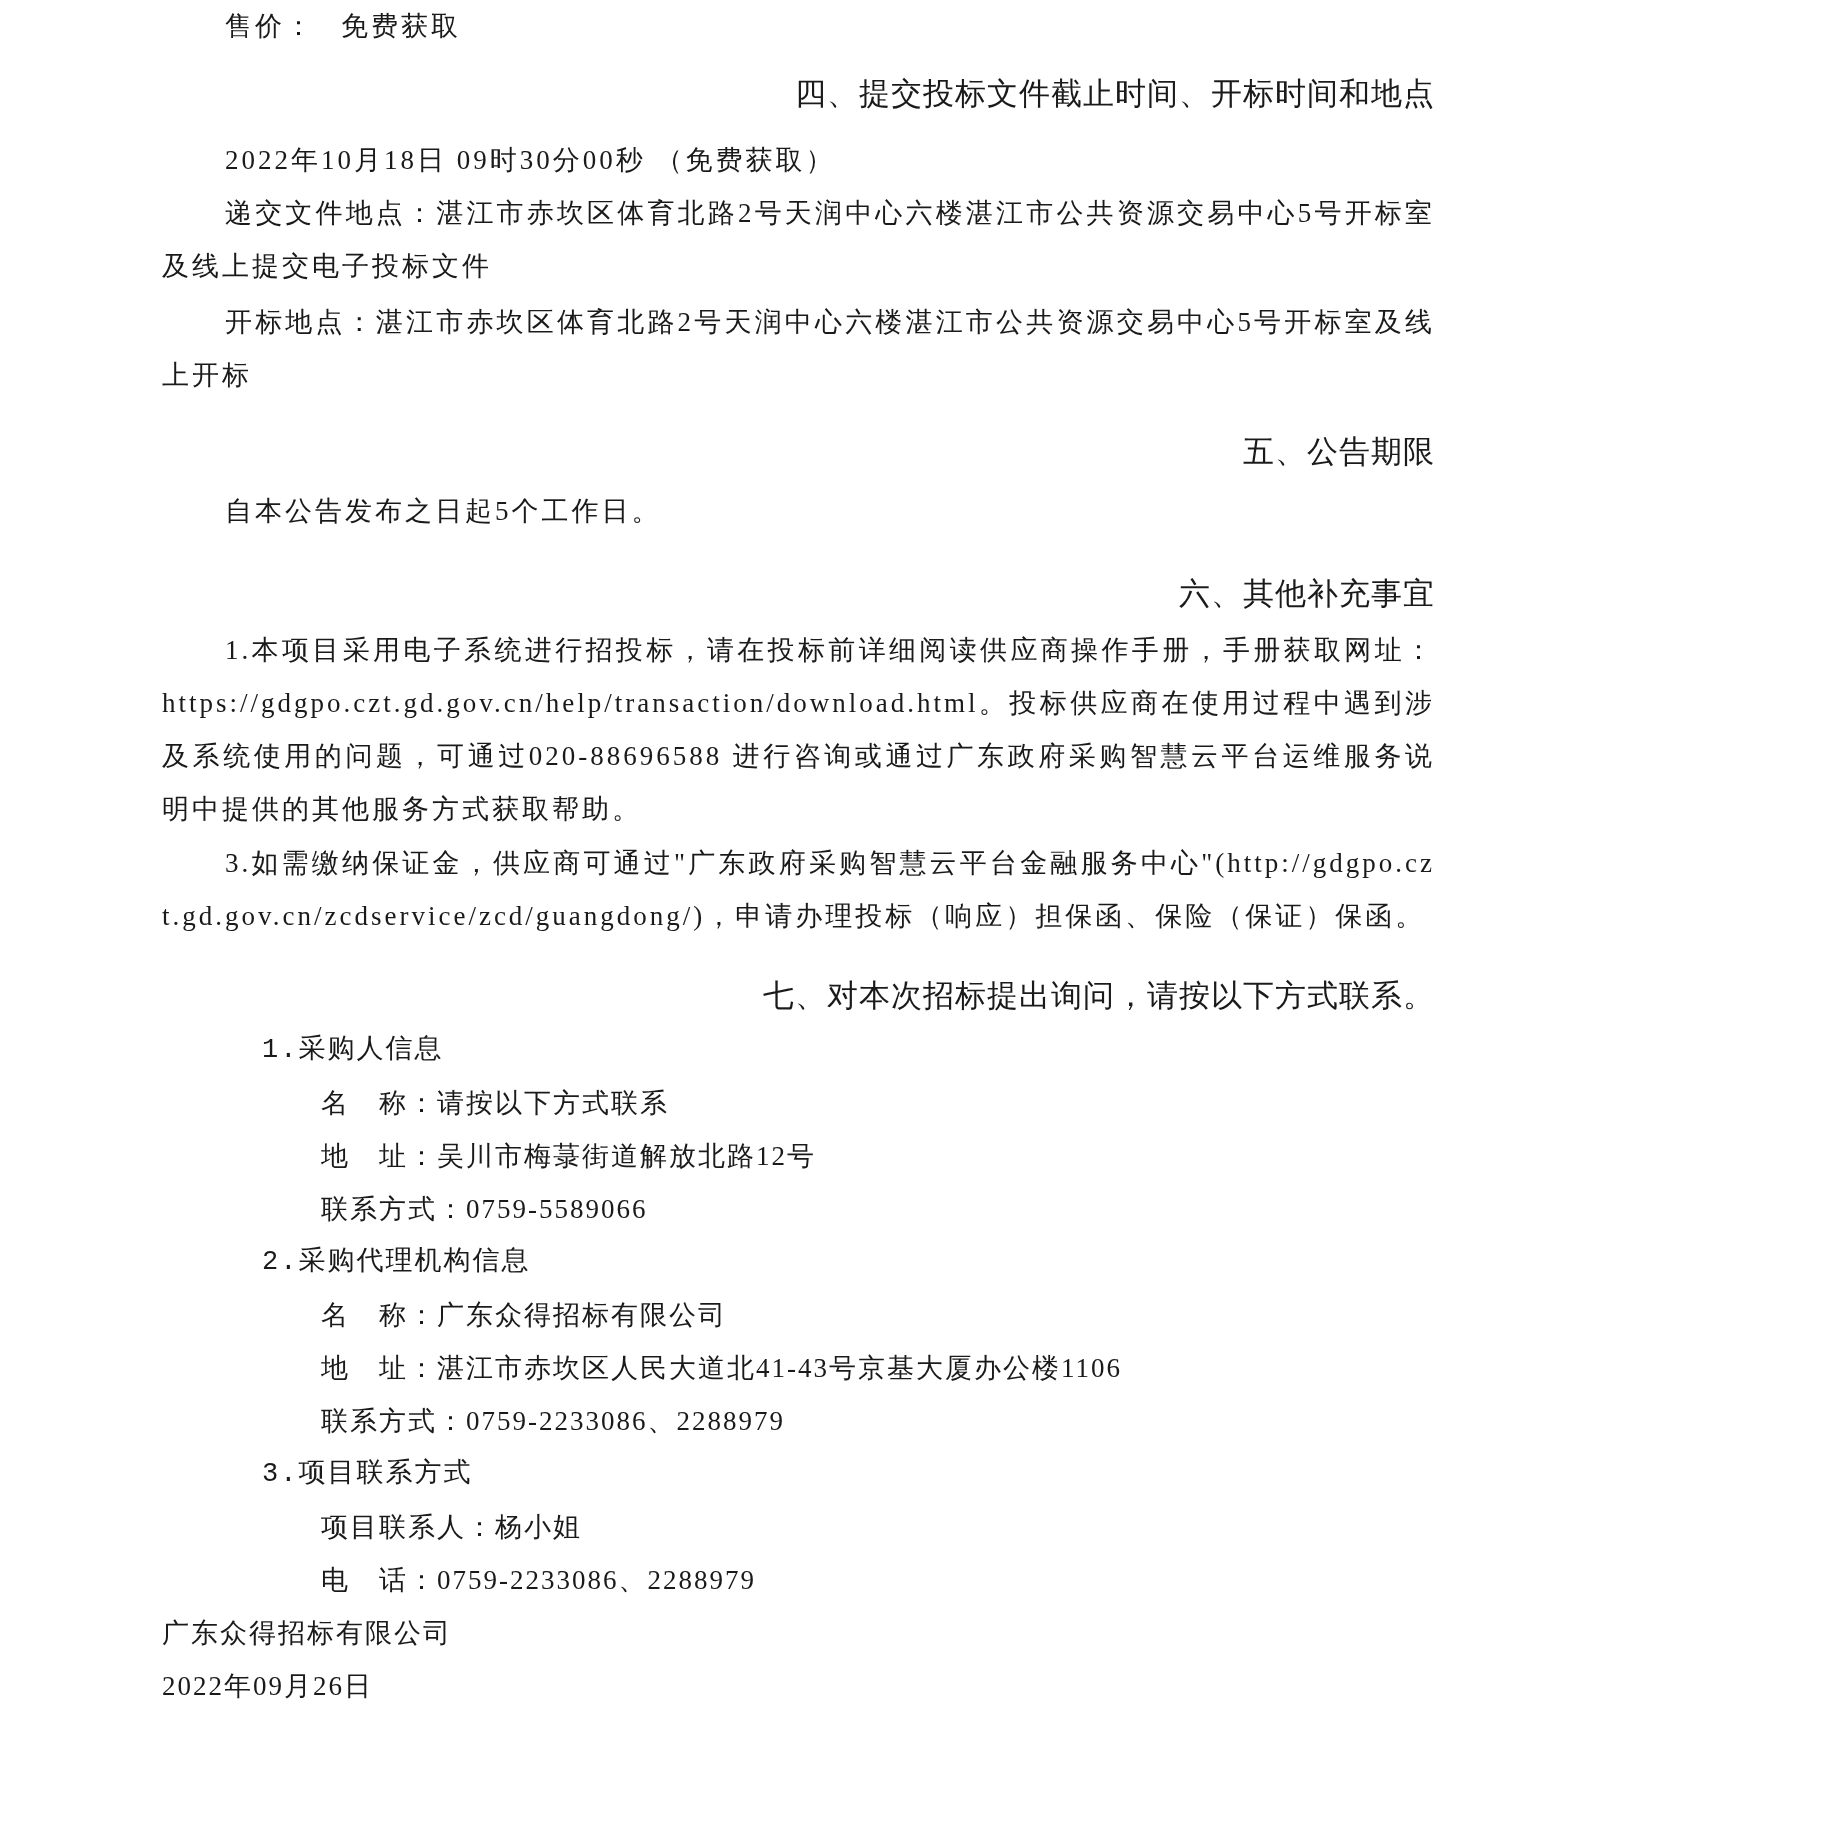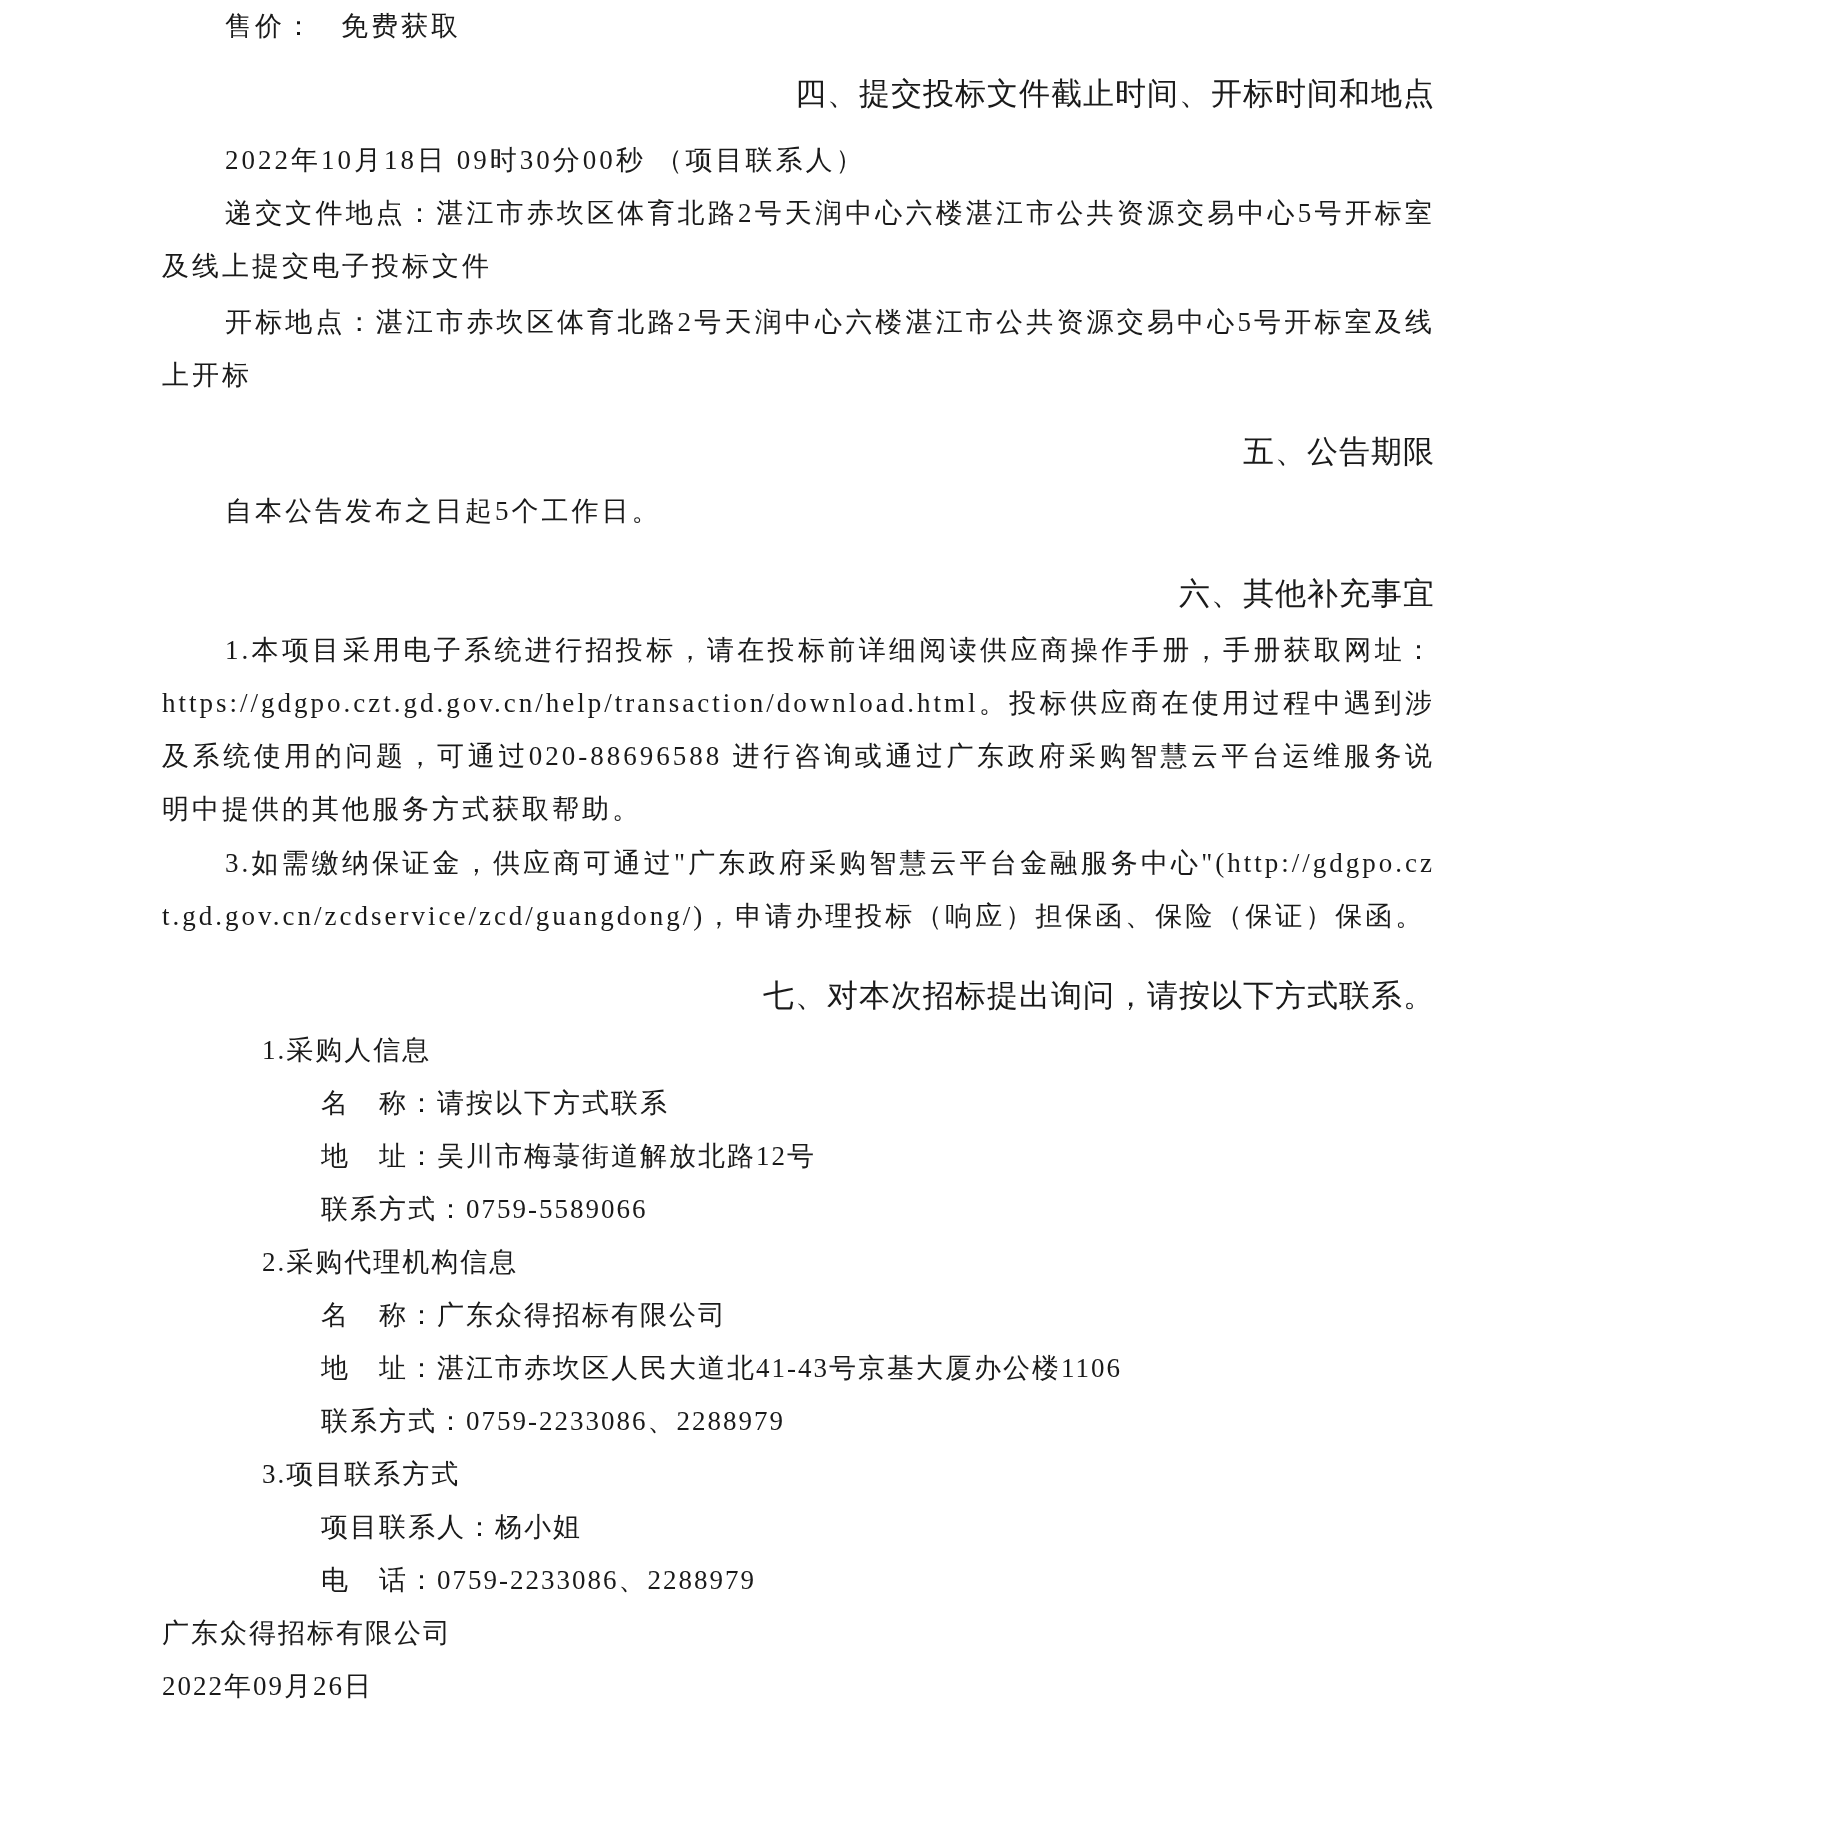--- a/index.html
+++ b/index.html
@@ -45,20 +45,21 @@
   .h6 { margin: 28px 0 3px 23px; }
   .h7 { margin: 25px 0 1px 23px; }
   .mt3 { margin-top: 3px; }
   .mt9 { margin-top: 9px; }
   .mt1 { margin-top: 1px; }
   .subitem {
     margin: 0 0 0 100px;
     font-size: 27px;
     line-height: 53px;
     letter-spacing: 2px;
+    font-family: Liberation Mono, monospace;
   }
   .detail {
     margin: 0 0 0 159px;
     font-size: 27px;
     line-height: 53px;
     letter-spacing: 2px;
   }
   .signature {
     margin: 0;
     padding-right: 307px;
@@ -68,21 +69,21 @@
   }
 </style>
 </head>
 <body>
 
 <div class="page">
 
   <p class="para"><span class="gap-after">售价：</span><span>免费获取</span></p>
 
   <h2 class="heading">四、提交投标文件截止时间、开标时间和地点</h2>
-  <p class="para">2022年10月18日  09时30分00秒 （项目联系人）</p>
+  <p class="para">2022年10月18日  09时30分00秒 （免费获取）</p>
   <p class="para">递交文件地点：湛江市赤坎区体育北路2号天润中心六楼湛江市公共资源交易中心5号开标室及线上提交电子投标文件</p>
   <p class="para mt3">开标地点：湛江市赤坎区体育北路2号天润中心六楼湛江市公共资源交易中心5号开标室及线上开标</p>
 
   <h2 class="heading h5">五、公告期限</h2>
   <p class="para">自本公告发布之日起5个工作日。</p>
 
   <h2 class="heading h6">六、其他补充事宜</h2>
   <p class="para">1.本项目采用电子系统进行招投标，请在投标前详细阅读供应商操作手册，手册获取网址：https://gdgpo.czt.gd.gov.cn/help/transaction/download.html。投标供应商在使用过程中遇到涉及系统使用的问题，可通过020-88696588 进行咨询或通过广东政府采购智慧云平台运维服务说明中提供的其他服务方式获取帮助。</p>
   <p class="para mt1">3.如需缴纳保证金，供应商可通过"广东政府采购智慧云平台金融服务中心"(http://gdgpo.czt.gd.gov.cn/zcdservice/zcd/guangdong/)，申请办理投标（响应）担保函、保险（保证）保函。</p>
 

